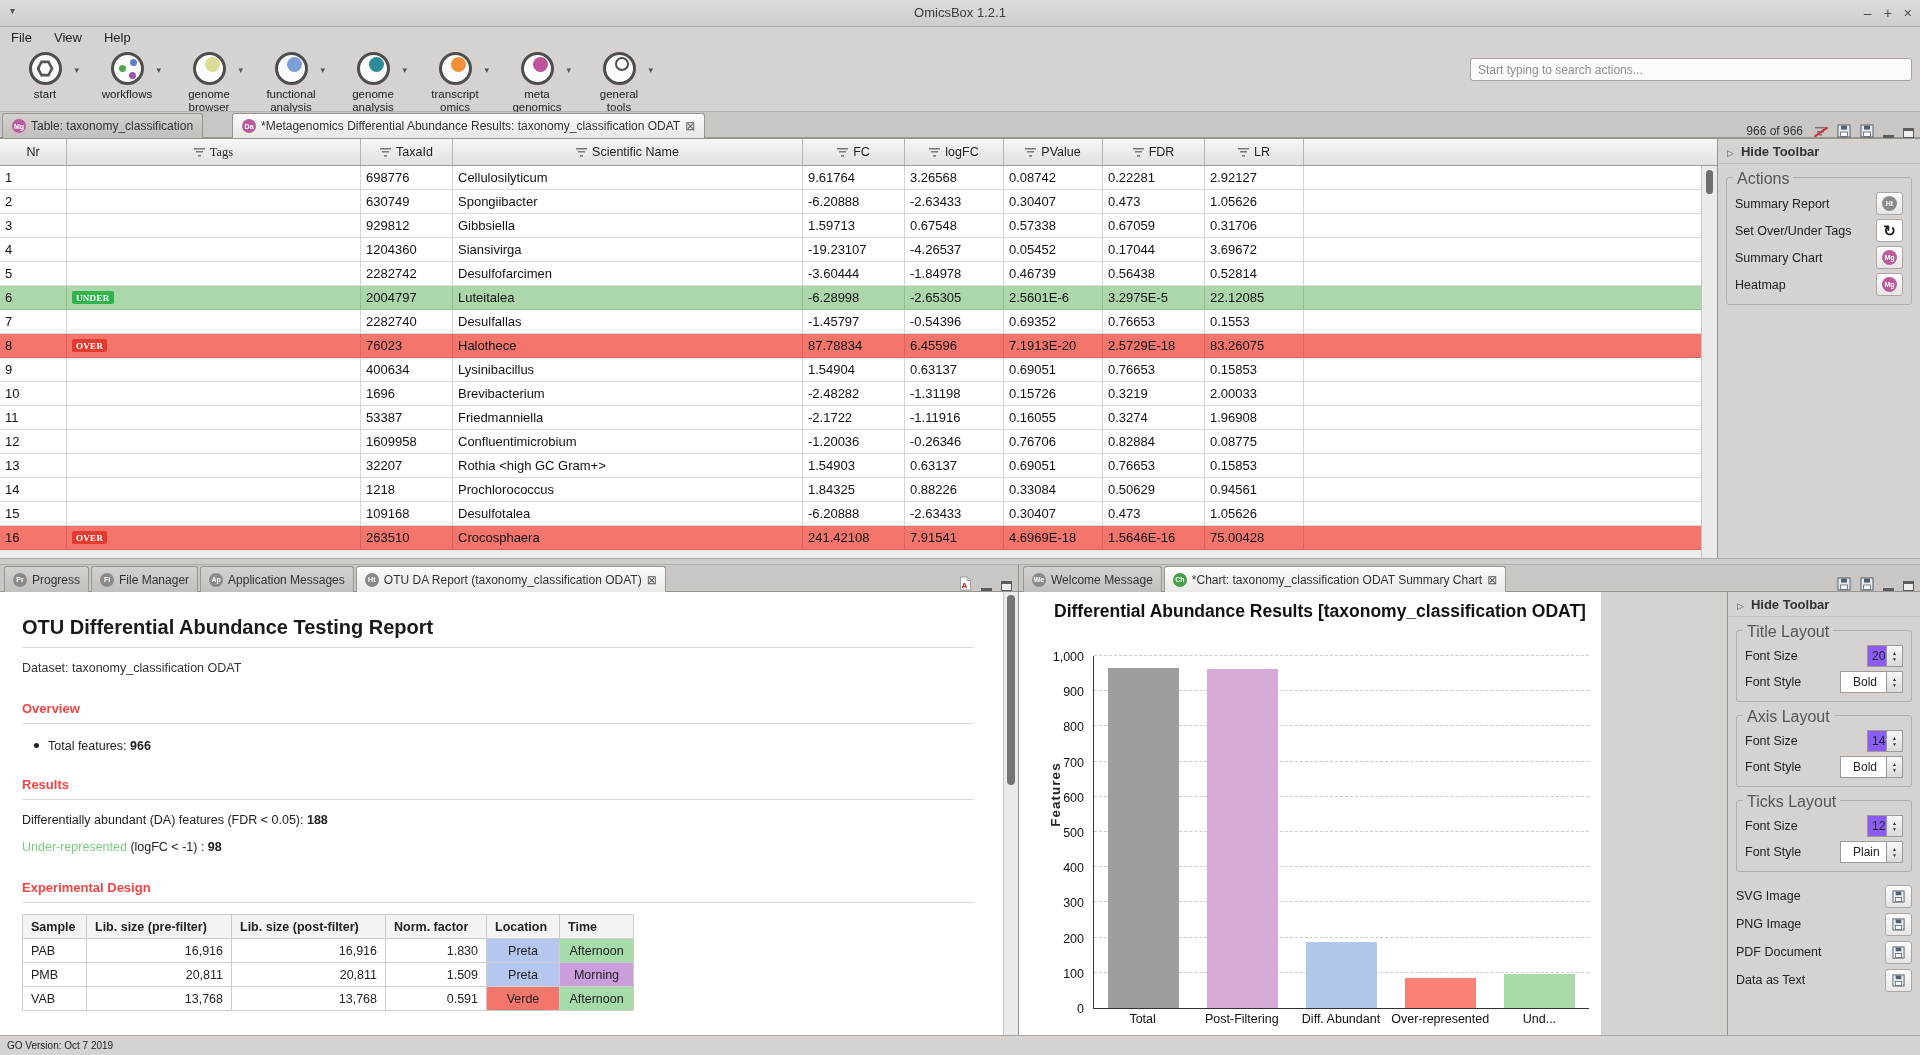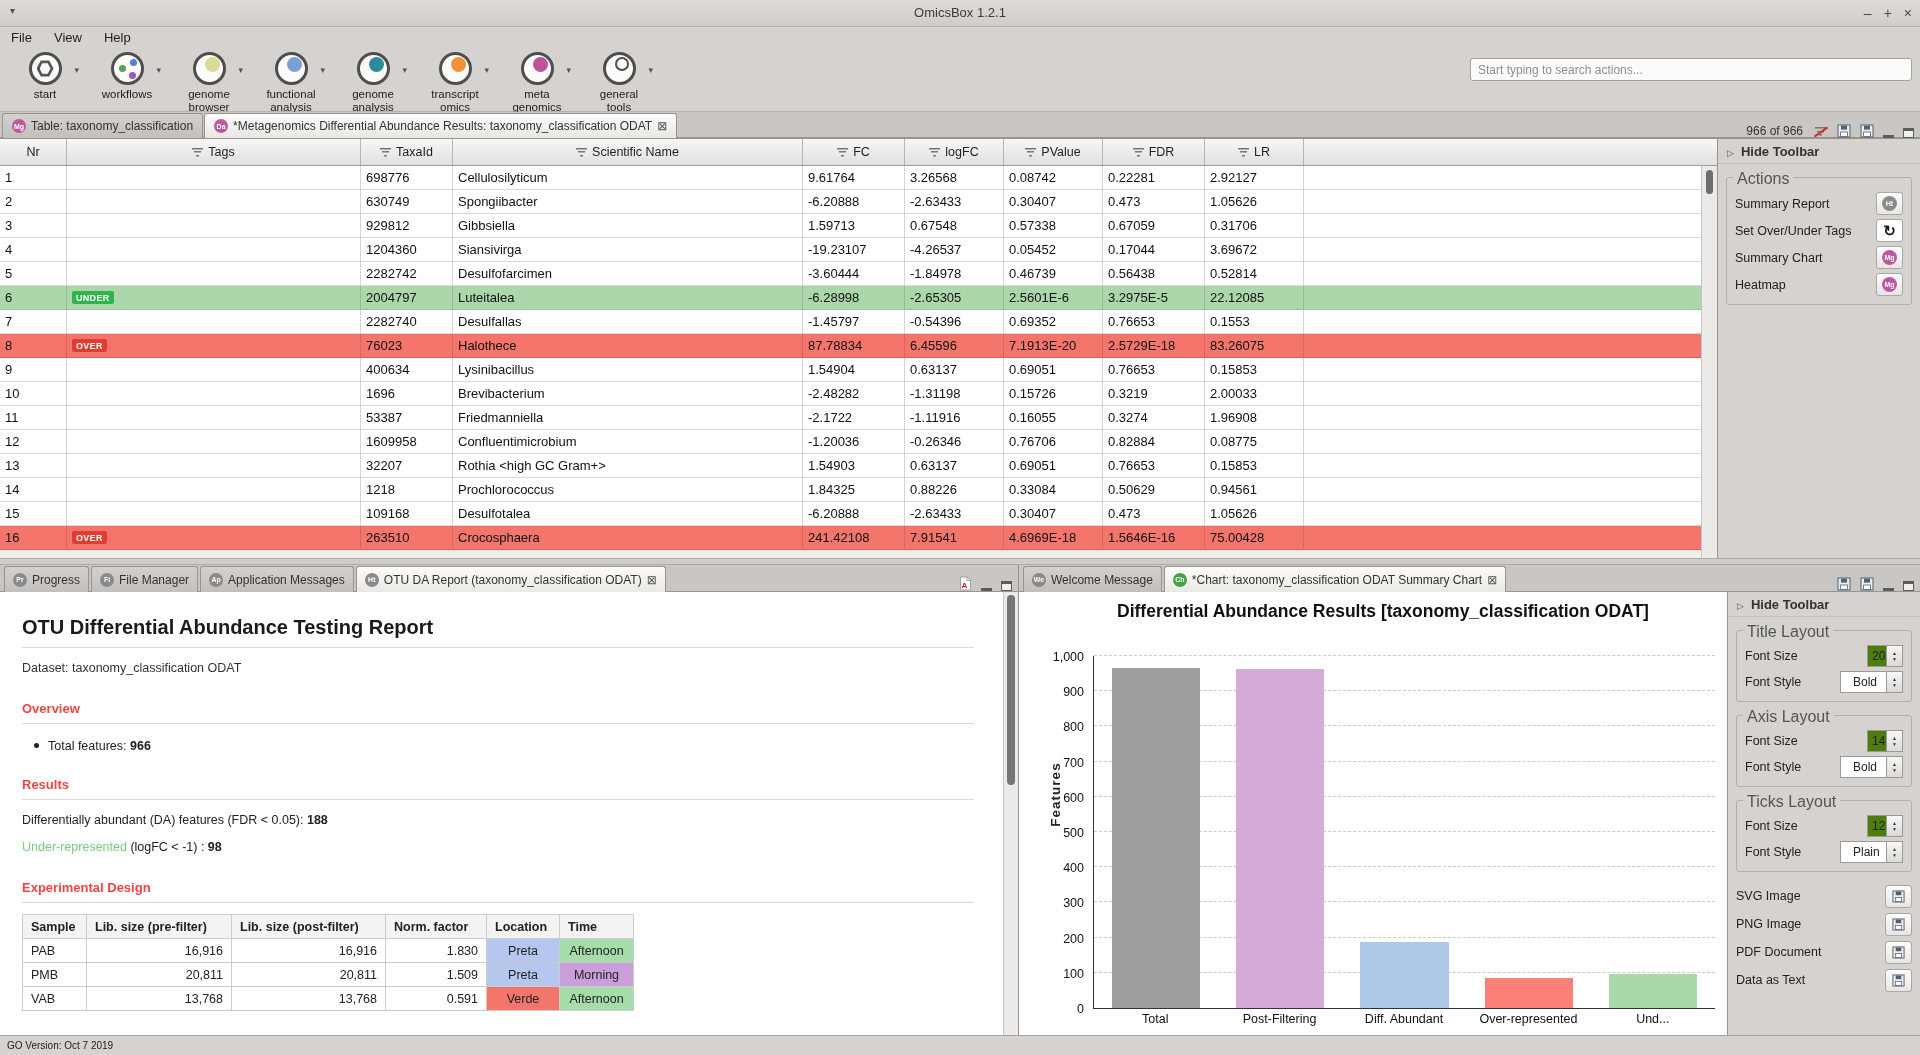--- a/index.html
+++ b/index.html
@@ -39,21 +39,21 @@
   .tool-caret { position:absolute; right:7px; top:17px; font-size:9px; color:#555; }
   .tool-caret::before { content:"▾"; }
   .tool-label { margin-top:3px; font-size:11.5px; color:#222; text-align:center; line-height:1.12; width:64px; }
   .search-box { position:absolute; right:8px; top:10px; width:442px; height:23px; background:#fbfbfa;
     border:1px solid #a5a2a0; border-radius:3px; font-family:"Liberation Sans",sans-serif;
     font-size:12px; color:#555; padding-left:7px; }
   .search-box::placeholder { color:#8f8f8f; }
 
   
   .editor-tabbar { position:absolute; top:112px; left:0; right:0; height:26px; background:#c9c6c3; border-bottom:1px solid #98958f; }
-  .tabs { position:absolute; left:2px; top:1px; display:flex; align-items:flex-end; height:25px; }
+  .tabs { position:absolute; left:2px; top:1px; display:flex; align-items:flex-end; height:25px;gap:28px; }
   .tab { display:flex; align-items:center; gap:5px; height:25px; padding:0 9px; font-size:12px; color:#333;
     background:linear-gradient(#d3d0cd,#c2bfbc); border:1px solid #98958f; border-bottom:none;
     border-radius:3px 3px 0 0; margin-right:1px; white-space:nowrap; }
   .tab.active { background:linear-gradient(#fcfcfb,#e9e7e4); }
   .circ { width:14px; height:14px; border-radius:50%; color:#fff; font-size:7px; font-weight:bold;
     display:flex; align-items:center; justify-content:center; flex:0 0 auto; }
   .c-pink { background:#bc5a9e; }
   .c-gray { background:#8a8a8a; }
   .c-green { background:#44a248; }
   .i-close::before { content:"⊠"; font-size:12px; color:#555; }
@@ -69,21 +69,21 @@
   .filter-off .fglyph { position:absolute; left:1px; top:1px; }
   .filter-off::after { content:""; position:absolute; left:-1px; top:5px; width:16px; height:2px; background:#c33; transform:rotate(-35deg); }
   .i-min { width:11px; height:3px; background:#5c5c5c; margin-top:2px; }
   .i-restore { width:11px; height:10px; border:1px solid #5c5c5c; border-top:3px solid #5c5c5c; background:#eee; }
 
   
   .main { position:absolute; top:138px; left:0; width:1717px; height:420px; background:#efeeec; border-top:1px solid #98958f; }
   .thead { display:flex; height:27px; background:linear-gradient(#f8f7f6,#e2e0de); border-bottom:1px solid #9e9c99; }
   .th { border-right:1px solid #b8b6b3; display:flex; align-items:center; justify-content:center; gap:5px;
     font-size:12.5px; color:#222; overflow:hidden; }
-  .w-nr{width:67px;} .w-tags{width:294px;} .w-taxa{width:92px;} .w-name{width:350px;}
+  .w-nr{width:67px;} .w-tags{width:294px;font-family:Liberation Serif, serif;} .w-taxa{width:92px;} .w-name{width:350px;}
   .w-fc{width:102px;} .w-logfc{width:99px;} .w-pv{width:99px;} .w-fdr{width:102px;} .w-lr{width:99px;}
   .tbody { position:absolute; top:27px; left:0; right:16px; }
   .trow { display:flex; height:24px; background:#fff; border-bottom:1px solid #dbd9d7; font-size:13px; color:#111; }
   .trow.over { background:#f4756c; border-bottom-color:#df625a; }
   .trow.under { background:#abd7ab; border-bottom-color:#97c597; }
   .td { border-right:1px solid #d6d4d2; padding:0 5px; display:flex; align-items:center;
     overflow:hidden; white-space:nowrap; }
   .trow.over .td, .trow.under .td { border-right-color:rgba(0,0,0,0.12); }
   .tagbadge { font-size:9px; font-weight:bold; color:#fff; padding:2px 4px 1px; border-radius:2px; letter-spacing:.3px; }
   .tagbadge:empty { display:none; }
@@ -140,40 +140,40 @@
   .col-sample{width:64px;} .col-pre{width:145px;} .col-post{width:154px;} .col-norm{width:101px;} .col-loc{width:73px;} .col-time{width:74px;}
   td.preta { background:#b6c7ef; }
   td.verde { background:#f3766c; }
   td.afternoon { background:#a6dcaa; }
   td.morning { background:#ca9edb; }
   .rscroll { position:absolute; right:0; top:0; bottom:0; width:15px; background:#eceae8; border-left:1px solid #c6c4c1; }
   .rthumb { position:absolute; top:3px; left:3px; width:8px; height:190px; background:#757575; border-radius:4px; }
 
   
   .chart-panel { position:absolute; top:565px; left:1018px; right:0; height:470px; border-left:1px solid #98958f; }
-  .chart-body { position:absolute; top:27px; left:0; width:708px; bottom:0; background:#fff; overflow:hidden; }
+  .chart-body { position:absolute; top:27px; left:0; width:582px; bottom:0; background:#fff; overflow:hidden; }
   .chart-title { position:absolute; top:8px; left:30px; right:10px; text-align:center; font-size:17.5px;
     font-weight:bold; color:#111; line-height:1.3; }
   .chart-title span { display:inline-block; max-width:570px; }
   .ylab { position:absolute; left:4px; top:44%; transform:rotate(-90deg); transform-origin:center;
     font-size:13.5px; font-weight:bold; color:#222; letter-spacing:1px; }
   .plot { position:absolute; left:74px; right:12px; top:64px; bottom:26px;
     border-left:1.5px solid #333; border-bottom:1.5px solid #333; display:flex; align-items:flex-end; }
   .gline { position:absolute; left:0; right:0; border-top:1px dashed #c9c9c9; }
   .ytick { position:absolute; left:-62px; width:52px; text-align:right; font-size:12.5px; color:#111; }
   .slot { flex:1; display:flex; justify-content:center; align-items:flex-end; height:100%; position:relative; }
   .bar { width:71%; }
   .xlabels { position:absolute; left:74px; right:12px; bottom:3px; height:20px; display:flex; }
   .xlabel { flex:1; text-align:center; font-size:12.5px; color:#111; }
 
   
   .chart-toolbar { position:absolute; top:27px; left:708px; right:0; bottom:0; background:#d5d2cf; border-left:1px solid #98958f; }
   .ctl-row { display:flex; align-items:center; justify-content:space-between; height:26px; font-size:12.5px; color:#222; }
   .spin { display:flex; align-items:center; }
-  .spin-val { width:20px; height:22px; background:#4d7c0f; border:1px solid #9c9996; font-size:12px;
+  .spin-val { width:20px; height:22px; background:#8b5cf6; border:1px solid #9c9996; font-size:12px;
     display:flex; align-items:center; padding-left:4px; overflow:hidden; }
   .spin-btns { width:16px; height:22px; border:1px solid #9c9996; border-left:none;
     background:linear-gradient(#f7f7f6,#dcdad7); display:flex; flex-direction:column;
     align-items:center; justify-content:center; color:#333; }
   .spin-btns span { font-size:5px; line-height:1.3; }
   .su::before{content:"▲";} .sd::before{content:"▼";}
   .dropdown { display:flex; align-items:center; }
   .dd-val { width:47px; height:22px; background:#fff; border:1px solid #9c9996; font-size:12px;
     display:flex; align-items:center; padding-left:12px; overflow:hidden; }
   .export-rows { margin:10px 8px 0; }

